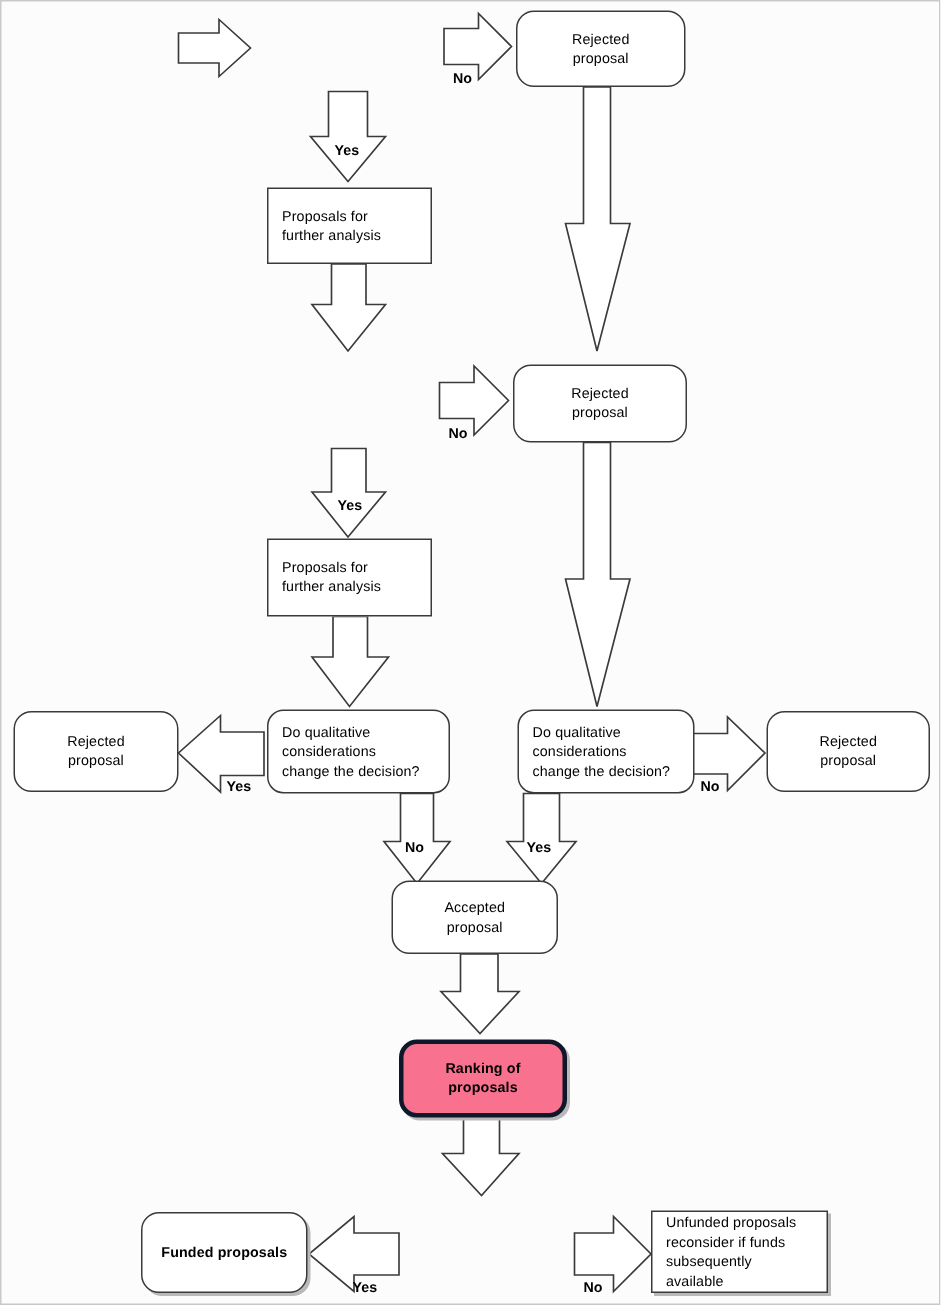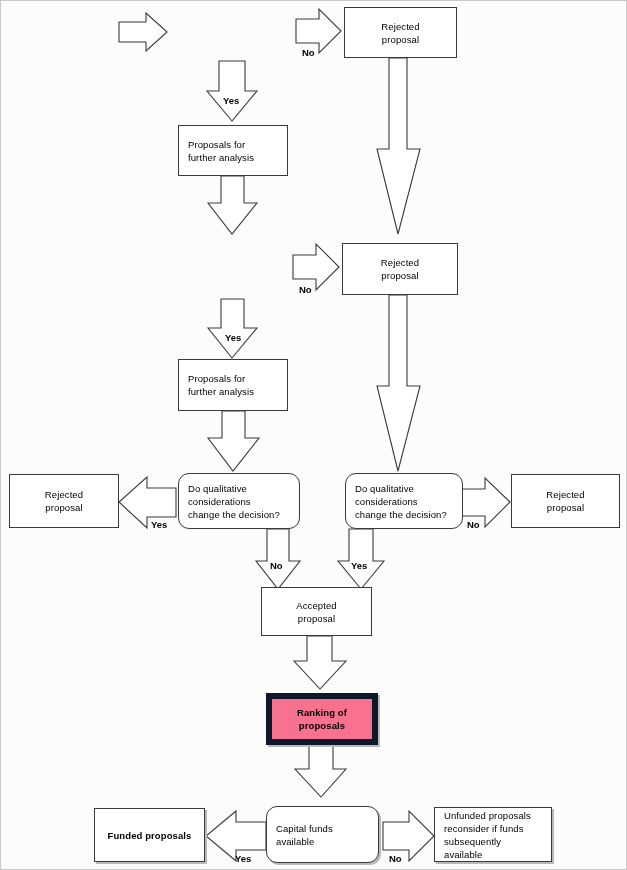--- a/index.html
+++ b/index.html
@@ -23,27 +23,27 @@
     display:flex;
     align-items:center;
     background:#ffffff;
     border:1px solid #3a3a3a;
     font-size:9.5px;
     line-height:13px;
     color:#000;
     letter-spacing:.1px;
   }
   .node .txt{padding:0 9px;white-space:pre-line;}
-  .node.center{justify-content:center;}
+  .node.center{justify-content:center;border-radius:12px;}
   .node.center .txt{text-align:center;}
   .node.left .txt{text-align:left;}
   .node.rounded{border-radius:11px;}
   .node.bold{font-weight:bold;}
   .node.shadow{box-shadow:2px 2px 0 #b9b9b9;}
-  .node.pink{background:#f8718e;border:6px solid #0f172a;}
+  .node.pink{background:#f8718e;border:3px solid #0f172a;}
 
   
   #arrows{position:absolute;left:0;top:0;width:627px;height:870px;}
   #arrows polygon,#arrows path{
     fill:#ffffff;
     stroke:#3a3a3a;
     stroke-width:1.1;
     stroke-linejoin:miter;
   }
   
@@ -157,24 +157,20 @@
 
   <div class="node center" style="left:260px;top:586px;width:111px;height:49px;">
     <span class="txt">Accepted
 proposal</span>
   </div>
 
   <div class="node center bold pink shadow" style="left:265px;top:692px;width:112px;height:52px;">
     <span class="txt">Ranking of proposals</span>
   </div>
 
-  <div class="node left rounded shadow" style="left:265px;top:805px;width:113px;height:57px;">
-    <span class="txt">Capital funds
-available</span>
-  </div>
 
   <div class="node left shadow" style="left:433px;top:806px;width:118px;height:55px;">
     <span class="txt">Unfunded proposals
 reconsider if funds
 subsequently available</span>
   </div>
 
   <div class="node center bold shadow" style="left:93px;top:807px;width:111px;height:54px;">
     <span class="txt">Funded proposals</span>
   </div>

